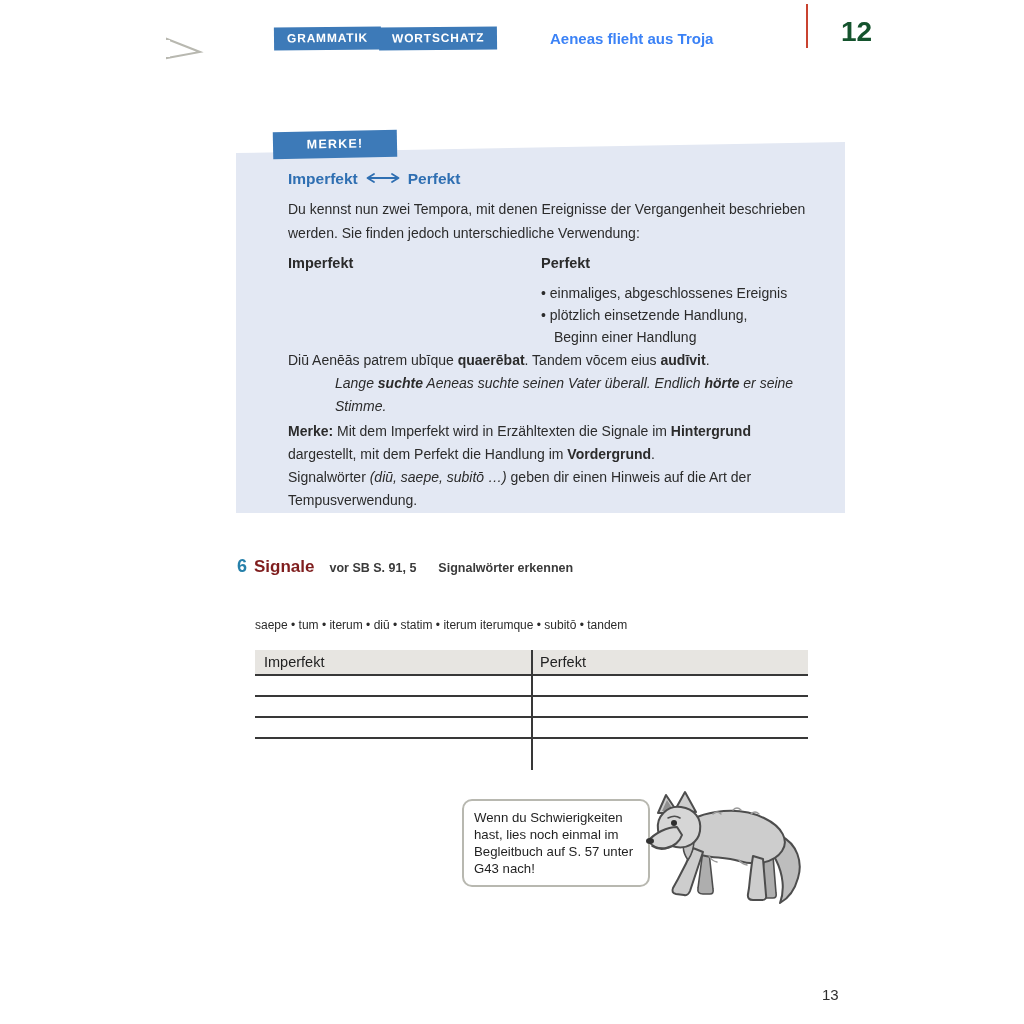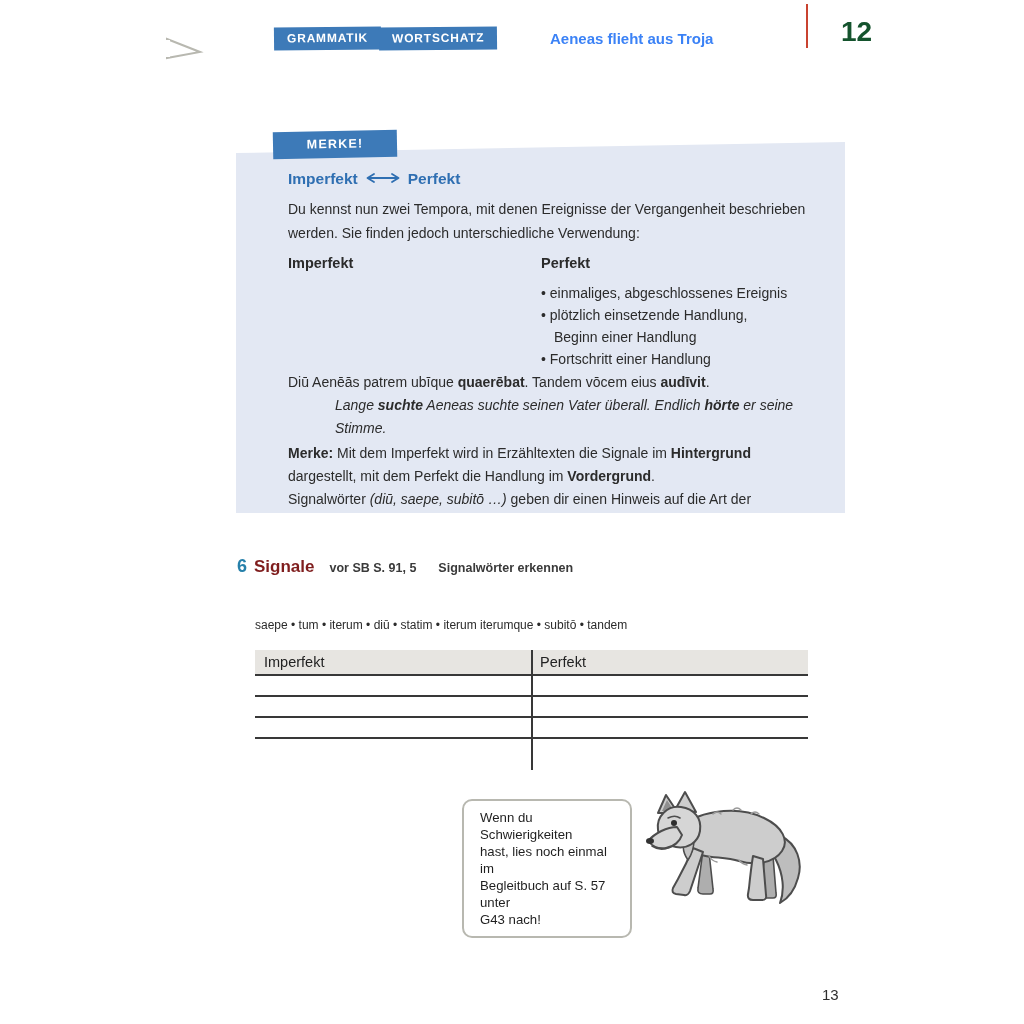--- a/index.html
+++ b/index.html
@@ -60,23 +60,23 @@
   .words { position:absolute; left:255px; top:618px; font-size:12px; }
 
   .sig-table { position:absolute; left:255px; top:650px; width:553px; height:120px; }
   .thead { display:flex; height:26px; background:#e7e5e1; border-bottom:2px solid #383838; }
   .thead .cell { width:276px; padding:4px 0 0 9px; font-size:14.5px; color:#222; }
   .trow  { height:21px; border-bottom:2px solid #383838; }
   .vline { position:absolute; left:276px; top:0; width:2px; height:120px; background:#383838; }
 
   
   .bubble {
-    position:absolute; left:462px; top:799px; width:170px;
+    position:absolute; left:462px; top:799px; width:188px;
     border:2px solid #b8b8b0; border-radius:10px; background:#fff;
-    padding:8px 16px; font-size:13.2px; line-height:17px; color:#1f1f1f;
+    padding:8px 10px; font-size:13.2px; line-height:17px; color:#1f1f1f;
     white-space:pre-line;
   }
   .bubble-tail { position:absolute; left:166px; top:36px; }
   .wolf { position:absolute; left:643px; top:786px; }
 
   .page-num { position:absolute; left:822px; top:986px; font-size:15px; color:#2e2e2e; }
 </style>
 </head>
 <body>
 
@@ -104,21 +104,20 @@
     <div class="cols">
       <div class="col-left">
         <div class="col-title">Imperfekt</div>
       </div>
       <div class="col-right">
         <div class="col-title">Perfekt</div>
         <ul class="blist">
           <li>einmaliges, abgeschlossenes Ereignis</li>
           <li>plötzlich einsetzende Handlung,
 Beginn einer Handlung</li>
-          <li>Fortschritt einer Handlung</li>
         </ul>
       </div>
     </div>
 
     <div class="example">
       <div class="latin"><span>Diū Aenēās patrem ubīque </span><b class="seg">quaerēbat</b><span>. Tandem vōcem eius </span><b class="seg">audīvit</b><span>.</span></div>
       <div class="german"><span>Lange </span><b class="seg">suchte</b><span> Aeneas suchte seinen Vater überall. Endlich </span><b class="seg">hörte</b><span> er seine Stimme.</span></div>
     </div>
 
     <div class="merke-p"><b class="seg">Merke:</b><span> Mit dem Imperfekt wird in Erzähltexten die Signale im </span><b class="seg">Hintergrund</b><span> dargestellt, mit dem Perfekt die Handlung im </span><b class="seg">Vordergrund</b><span>.</span><br>

